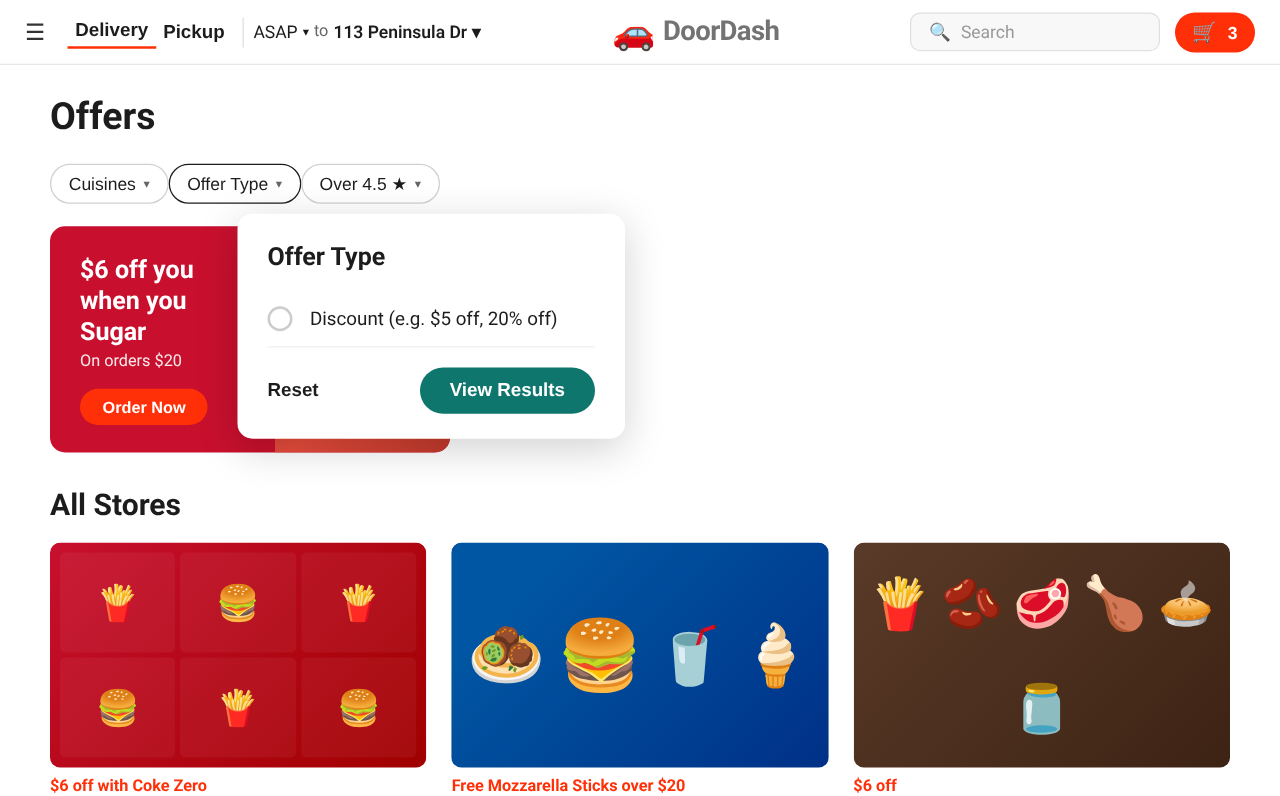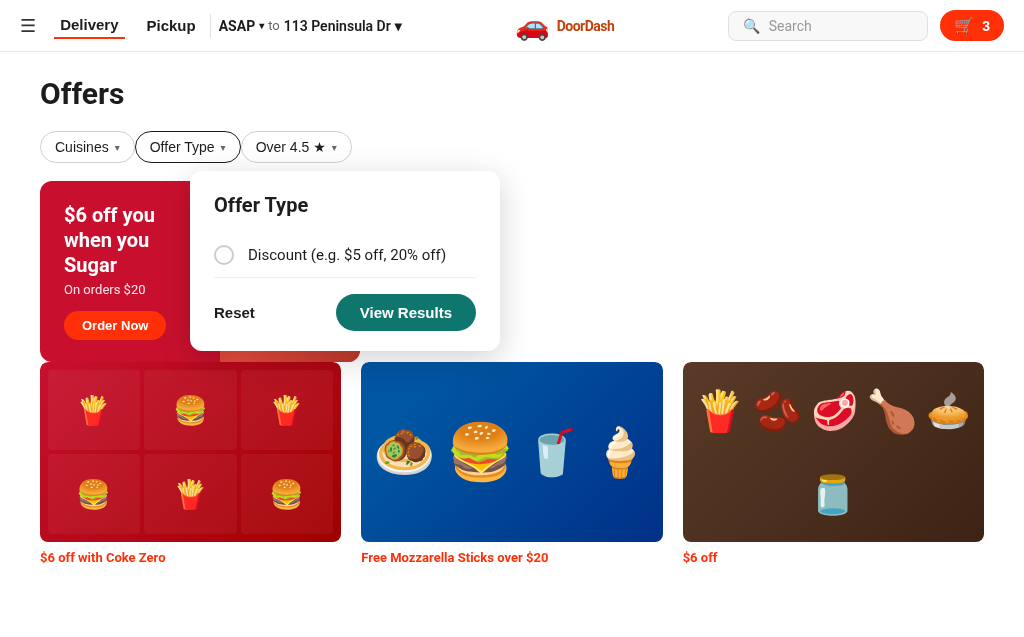--- a/index.html
+++ b/index.html
@@ -9,41 +9,41 @@
     .header {
       display: flex;
       align-items: center;
       padding: 0 20px;
       height: 52px;
       border-bottom: 1px solid #e8e8e8;
       position: relative;
       z-index: 100;
     }
     .header-menu-icon { cursor: pointer; margin-right: 18px; font-size: 18px; color: #333; }
-    .header-nav { display: flex; align-items: center; gap: 16px; }
+    .header-nav { display: flex; align-items: center; gap: 0; }
     .header-nav-btn {
       background: none; border: none; cursor: pointer;
       font-size: 15px; font-weight: 600; color: #1c1c1c; padding: 4px 6px;
     }
     .header-nav-btn.active { border-bottom: 2px solid #ff3008; }
     .header-divider { width: 1px; height: 24px; background: #e0e0e0; margin: 0 8px; }
     .header-asap {
       display: flex; align-items: center; gap: 4px;
-      font-size: 14px; font-weight: 700; cursor: pointer; color: #1c1c1c;
+      font-size: 14px; font-weight: 400; cursor: pointer; color: #1c1c1c;
     }
     .header-asap .chevron { font-size: 10px; }
     .header-to { font-size: 13px; color: #666; margin: 0 4px; text-align: center; }
     .header-address {
       display: flex; align-items: center; gap: 4px;
       font-size: 14px; font-weight: 600; cursor: pointer; color: #1c1c1c;
     }
     .logo-area { flex: 1; display: flex; justify-content: center; align-items: center; }
     .doordash-logo { display: flex; align-items: center; gap: 6px; }
     .logo-dash-icon { color: #ff3008; font-size: 28px; }
-    .logo-text { font-size: 14px; font-weight: 700; color: #c2410c; letter-spacing: -0.5px; }
+    .logo-text { font-size: 22px; font-weight: 700; color: #737373; letter-spacing: -0.5px; }
     .header-right { display: flex; align-items: center; gap: 12px; }
     .search-bar {
       display: flex; align-items: center; gap: 8px;
       background: #f8f8f8; border: 1px solid #e0e0e0; border-radius: 8px;
       padding: 6px 14px; width: 200px; cursor: pointer;
     }
     .search-icon { color: #666; font-size: 14px; }
     .search-placeholder { font-size: 14px; color: #999; }
     .cart-btn {
       background: #ff3008; border: none; border-radius: 50px;
@@ -232,20 +232,21 @@
       <span>when you</span><br>
       <span>Sugar</span>
     </div>
     <div class="promo-sub">On orders $20</div>
     <button class="promo-order-btn">Order Now</button>
     <div class="promo-image-placeholder">
       <span class="burger-emoji">🍔</span>
     </div>
   </div>
 
+  <h2 class="section-title">All Stores</h2>
 
   <div class="stores-grid">
 
     <div class="store-card">
       <div class="food-collage food-collage-wendys">
         <div class="food-emoji-grid">
           <div class="food-emoji-cell">🍟</div>
           <div class="food-emoji-cell">🍔</div>
           <div class="food-emoji-cell">🍟</div>
           <div class="food-emoji-cell">🍔</div>

